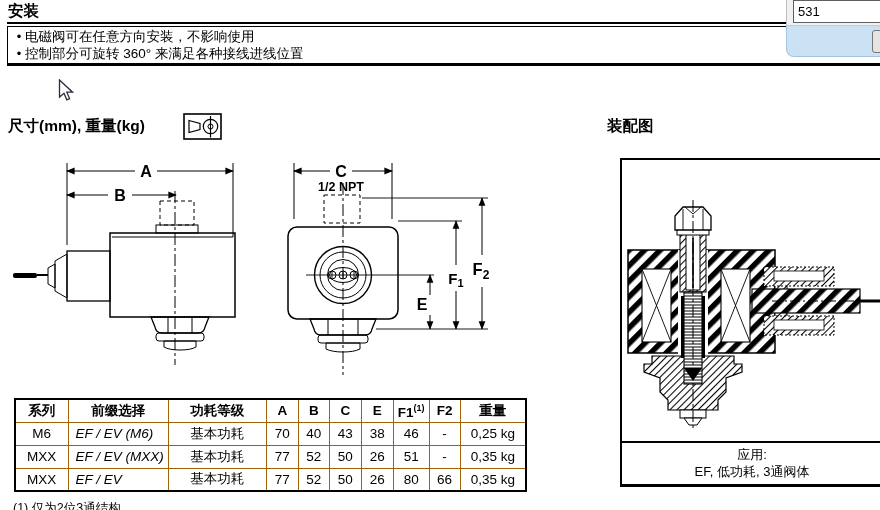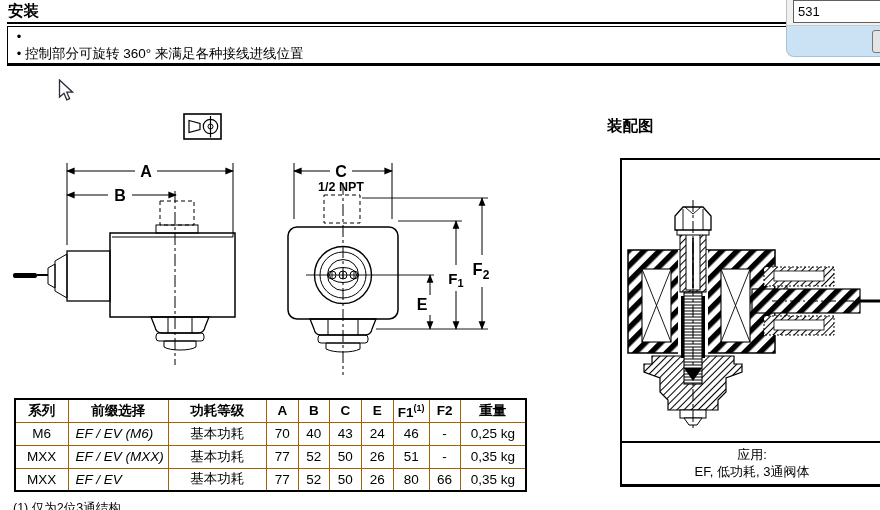--- a/index.html
+++ b/index.html
@@ -86,40 +86,42 @@
         <line x1="0" y1="1" x2="4" y2="1" stroke="#000" stroke-width="1"></line>
       </pattern>
     </defs>
   </svg>
 
   <div class="abs hd h-install">安装</div>
   <div class="abs rule-top"></div>
   <div class="abs bullet-box">
     <div class="bullet-line">
       <span class="bdot">•</span>
+      <span>电磁阀可在任意方向安装，不影响使用</span>
     </div>
     <div class="bullet-line">
       <span class="bdot">•</span>
       <span>控制部分可旋转 360° 来满足各种接线进线位置</span>
     </div>
   </div>
 
   <div class="abs find-dialog">
     <div class="find-top">
       <input class="find-input" type="text" value="531" style="">
     </div>
     <div class="find-bottom">
       <div class="find-button"></div>
     </div>
   </div>
 
   <svg class="abs" style="left:58px; top:79px" width="16" height="23" viewBox="0 0 16 23">
     <polygon points="1.5,1 1.5,18 6,14.2 8.8,20.8 11.6,19.6 8.8,13.2 14.6,13.2" fill="#fff" stroke="#2b2b3a" stroke-width="1.3"></polygon>
   </svg>
 
+  <div class="abs hd h-dims">尺寸(mm), 重量(kg)</div>
   <svg class="abs lineart" style="left:183px; top:113px" width="40" height="28" viewBox="0 0 40 28">
     <rect x="1" y="1" width="37" height="25" fill="none" stroke="#000" stroke-width="1.6"></rect>
     <polygon points="6,7.5 17,10.5 17,16.5 6,19.5" fill="none" stroke="#000" stroke-width="1.2"></polygon>
     <circle cx="27.5" cy="13.5" r="7.2" fill="none" stroke="#000" stroke-width="1.2"></circle>
     <circle cx="27.5" cy="13.5" r="2.5" fill="none" stroke="#000" stroke-width="1"></circle>
     <line x1="27.5" y1="3" x2="27.5" y2="24.5" stroke="#000" stroke-width="1.2"></line>
   </svg>
 
   <div class="abs hd h-assembly">装配图</div>
 
@@ -294,21 +296,21 @@
       </tr>
     </thead>
     <tbody>
       <tr>
         <td>M6</td>
         <td class="tl">EF / EV (M6)</td>
         <td>基本功耗</td>
         <td>70</td>
         <td>40</td>
         <td>43</td>
-        <td>24</td>
+        <td>38</td>
         <td>46</td>
         <td>-</td>
         <td>0,25 kg</td>
       </tr>
       <tr>
         <td>MXX</td>
         <td class="tl">EF / EV (MXX)</td>
         <td>基本功耗</td>
         <td>77</td>
         <td>52</td>

